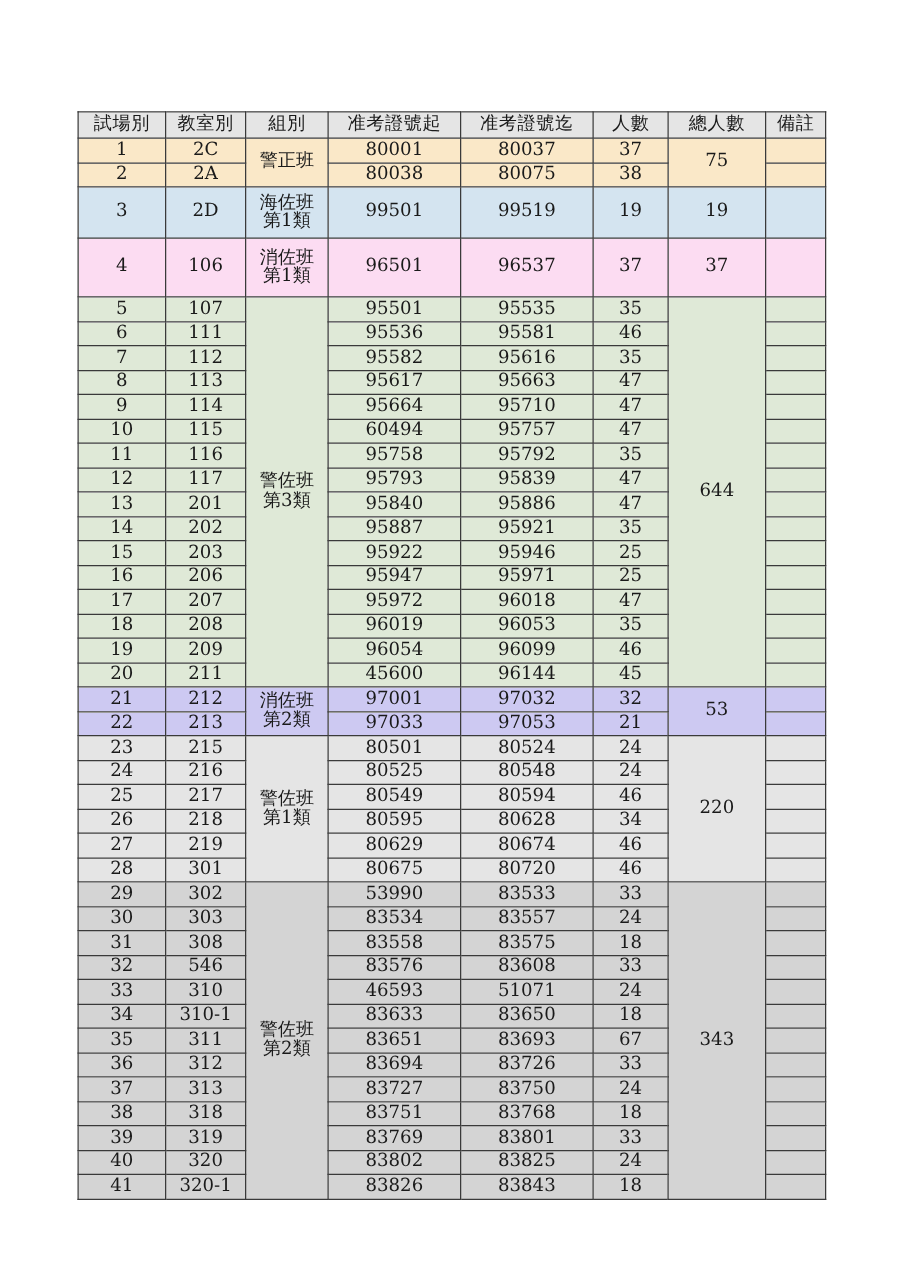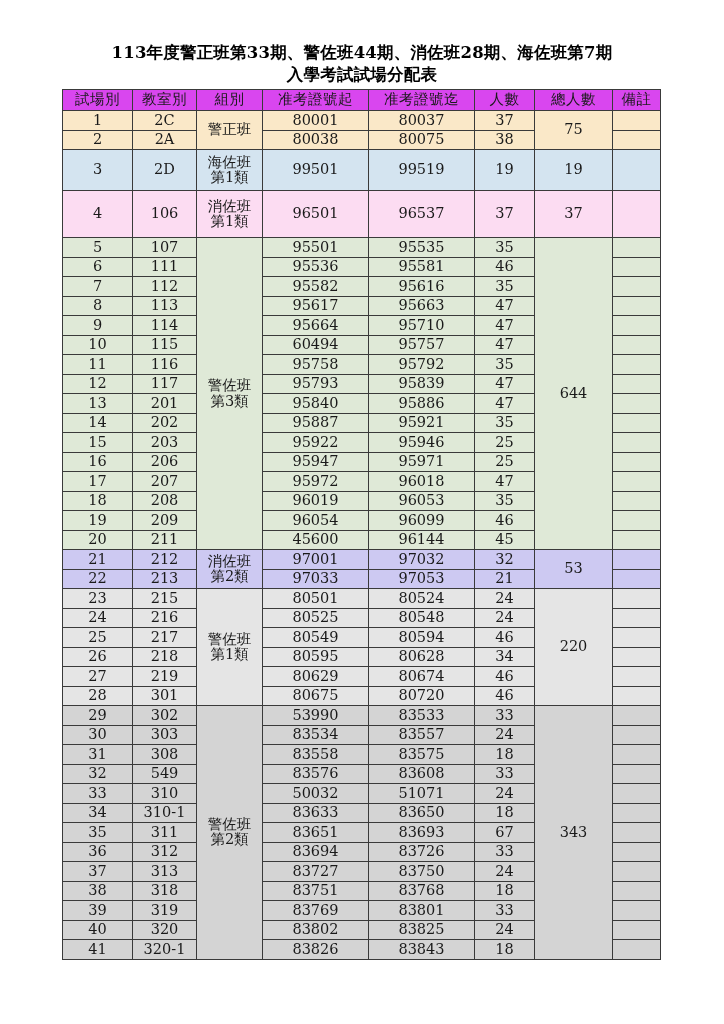--- a/index.html
+++ b/index.html
@@ -57,21 +57,21 @@
     padding: 0;
     font-weight: normal;
     font-size: 14.5px;
     line-height: 1.05;
     color: #1a1a1a;
     overflow: hidden;
     white-space: nowrap;
   }
   table.sheet thead th {
     height: 20px;
-    background: #d946ef;
+    background: #e5e5e5;
     font-size: 14.5px;
     letter-spacing: 0.5px;
   }
   .r { height: 19.5px; }
 
   
   col.c0 { width: 70px; }
   col.c1 { width: 64px; }
   col.c2 { width: 66px; }
   col.c3 { width: 106px; }
@@ -96,24 +96,20 @@
   }
   .group-cell .gl { display: block; }
   .tall { height: 41px; }
   .tall2 { height: 47px; }
 </style>
 </head>
 <body>
 
 <div id="page">
 
-  <div class="title-block">
-    <div class="title-line">113年度警正班第33期、警佐班44期、消佐班28期、海佐班第7期</div>
-    <div class="title-line title-line-2">入學考試試場分配表</div>
-  </div>
 
   <table class="sheet">
     <colgroup>
       <col class="c0">
         <col class="c1">
         <col class="c2">
         <col class="c3">
       <col class="c4">
         <col class="c5">
         <col class="c6">
@@ -409,30 +405,30 @@
         <tr class="r fill-gray">
           <td class="fill-gray">31</td>
           <td class="fill-gray">308</td>
           <td class="fill-gray">83558</td>
           <td class="fill-gray">83575</td>
           <td class="fill-gray">18</td>
           <td class="fill-gray"></td>
         </tr>
         <tr class="r fill-gray">
           <td class="fill-gray">32</td>
-          <td class="fill-gray">549</td>
+          <td class="fill-gray">546</td>
           <td class="fill-gray">83576</td>
           <td class="fill-gray">83608</td>
           <td class="fill-gray">33</td>
           <td class="fill-gray"></td>
         </tr>
         <tr class="r fill-gray">
           <td class="fill-gray">33</td>
           <td class="fill-gray">310</td>
-          <td class="fill-gray">50032</td>
+          <td class="fill-gray">46593</td>
           <td class="fill-gray">51071</td>
           <td class="fill-gray">24</td>
           <td class="fill-gray"></td>
         </tr>
         <tr class="r fill-gray">
           <td class="fill-gray">34</td>
           <td class="fill-gray">310-1</td>
           <td class="fill-gray">83633</td>
           <td class="fill-gray">83650</td>
           <td class="fill-gray">18</td>

